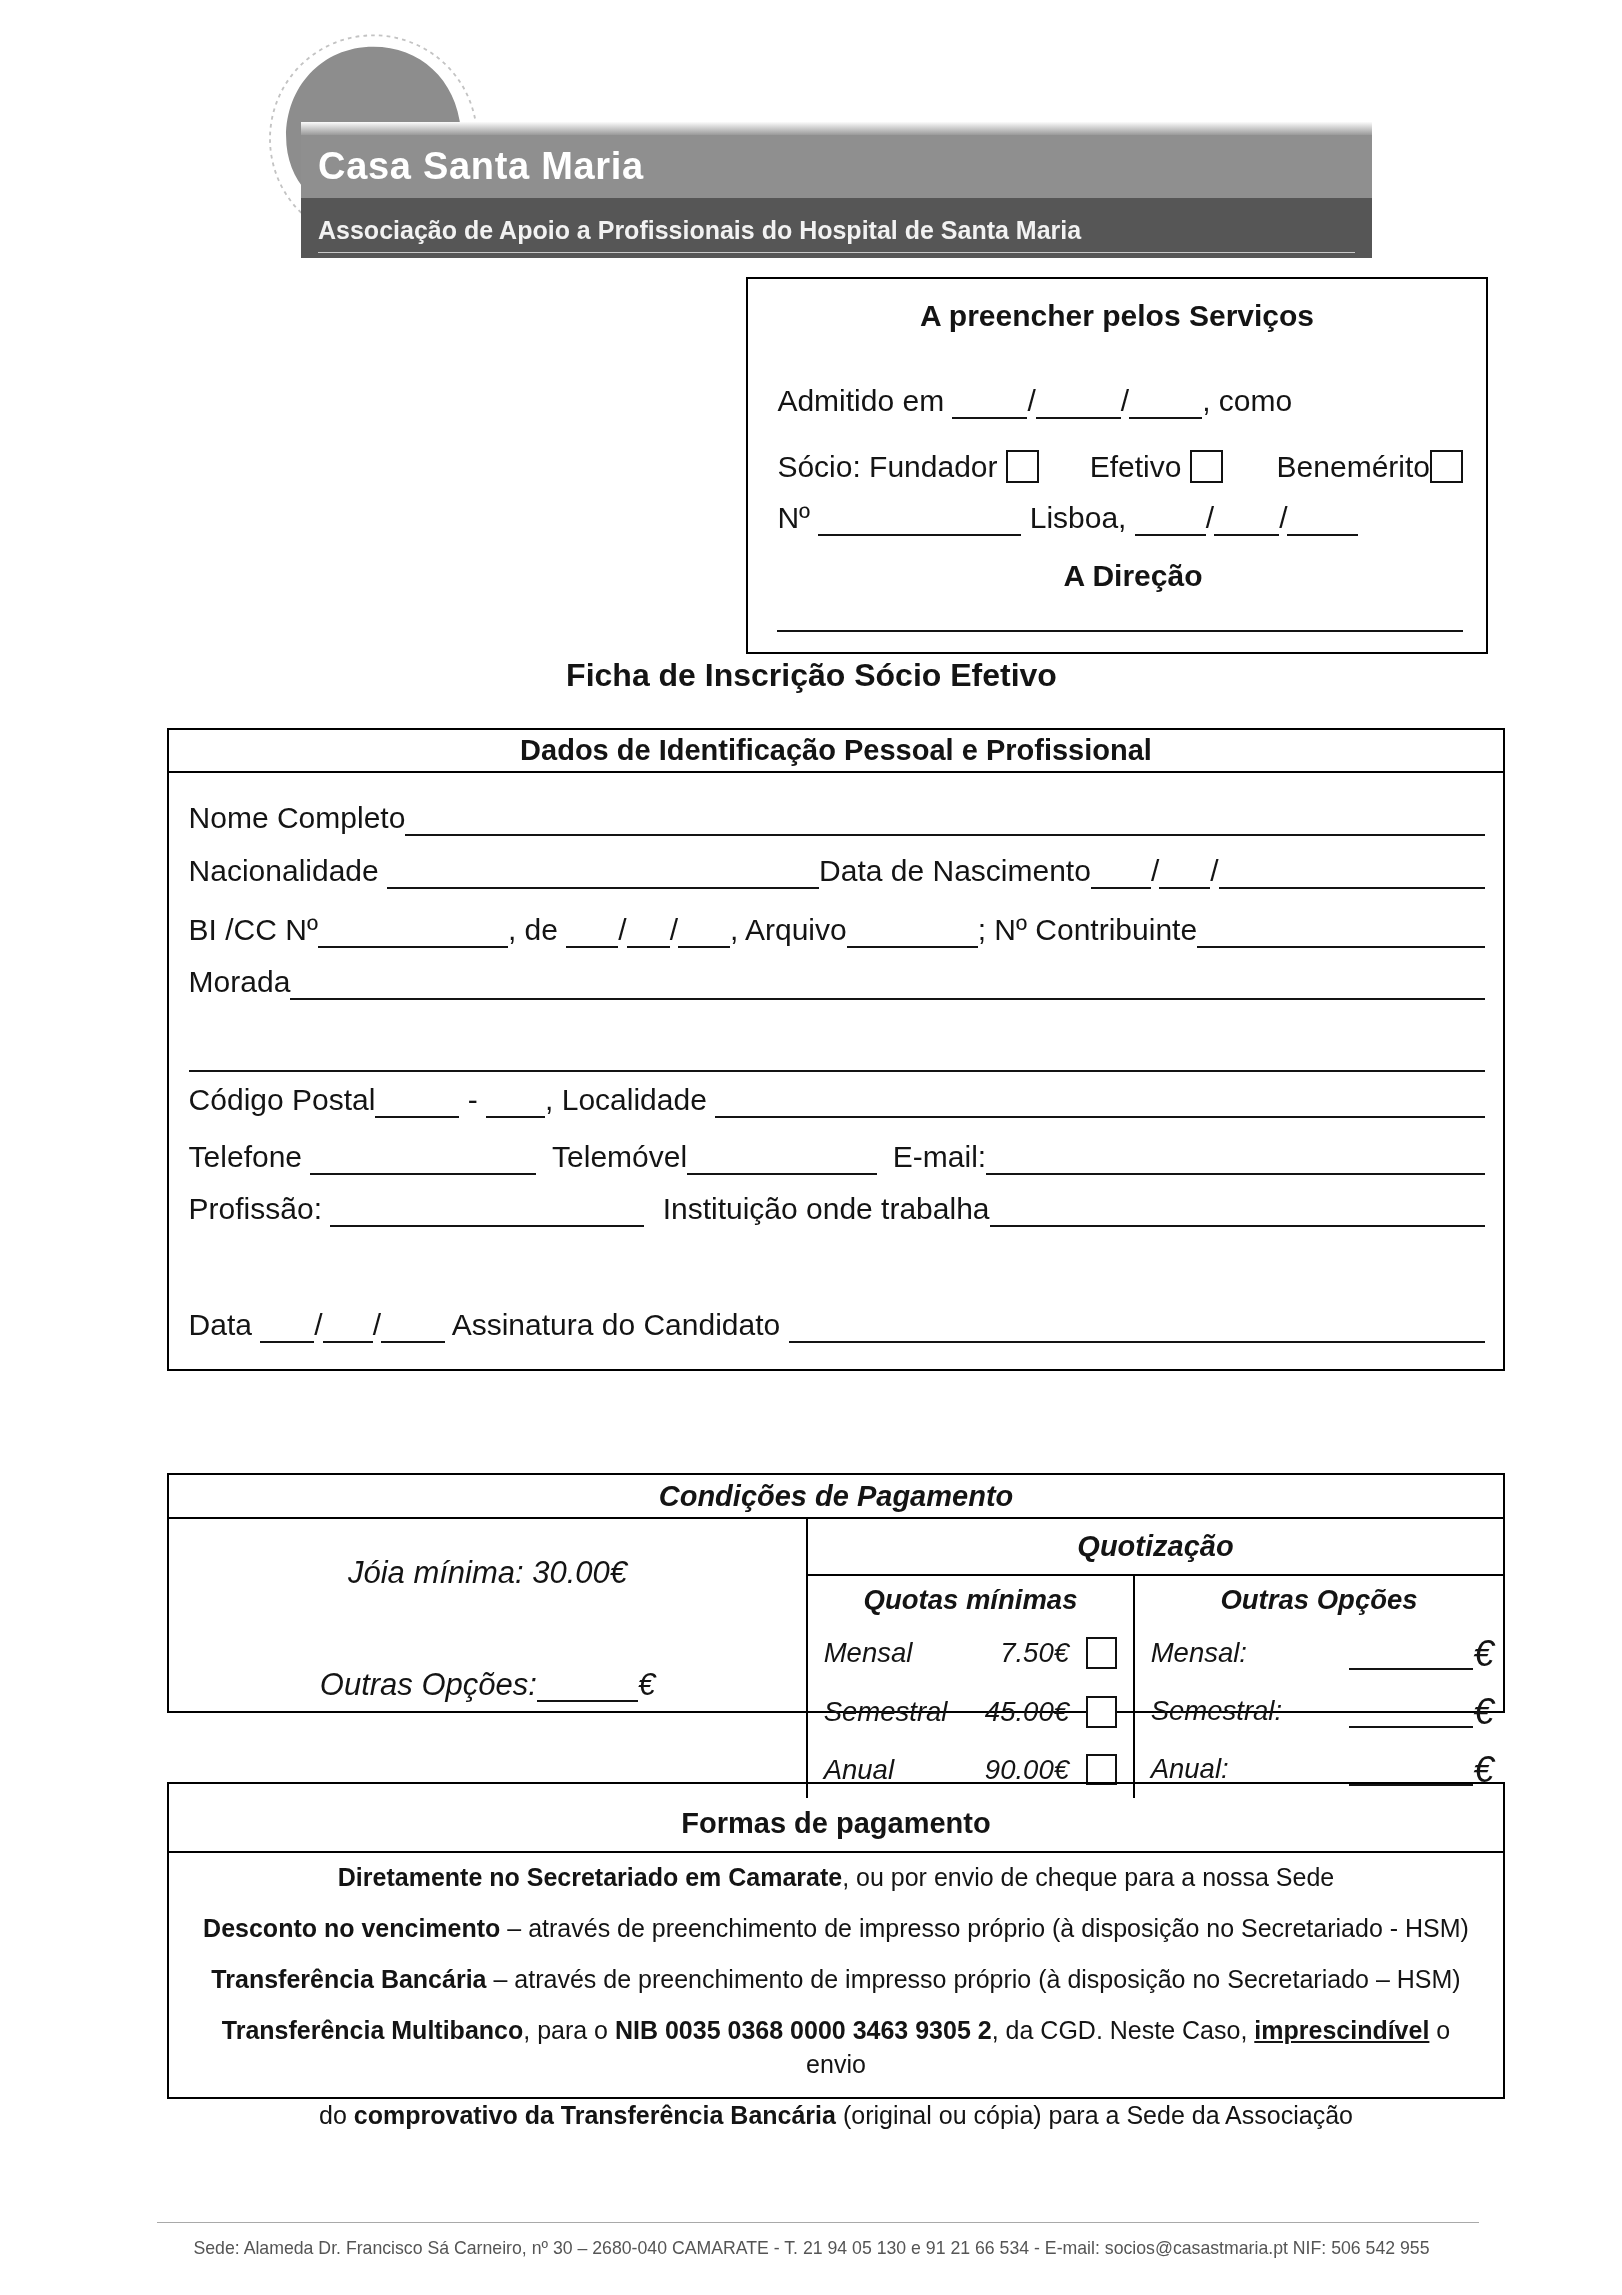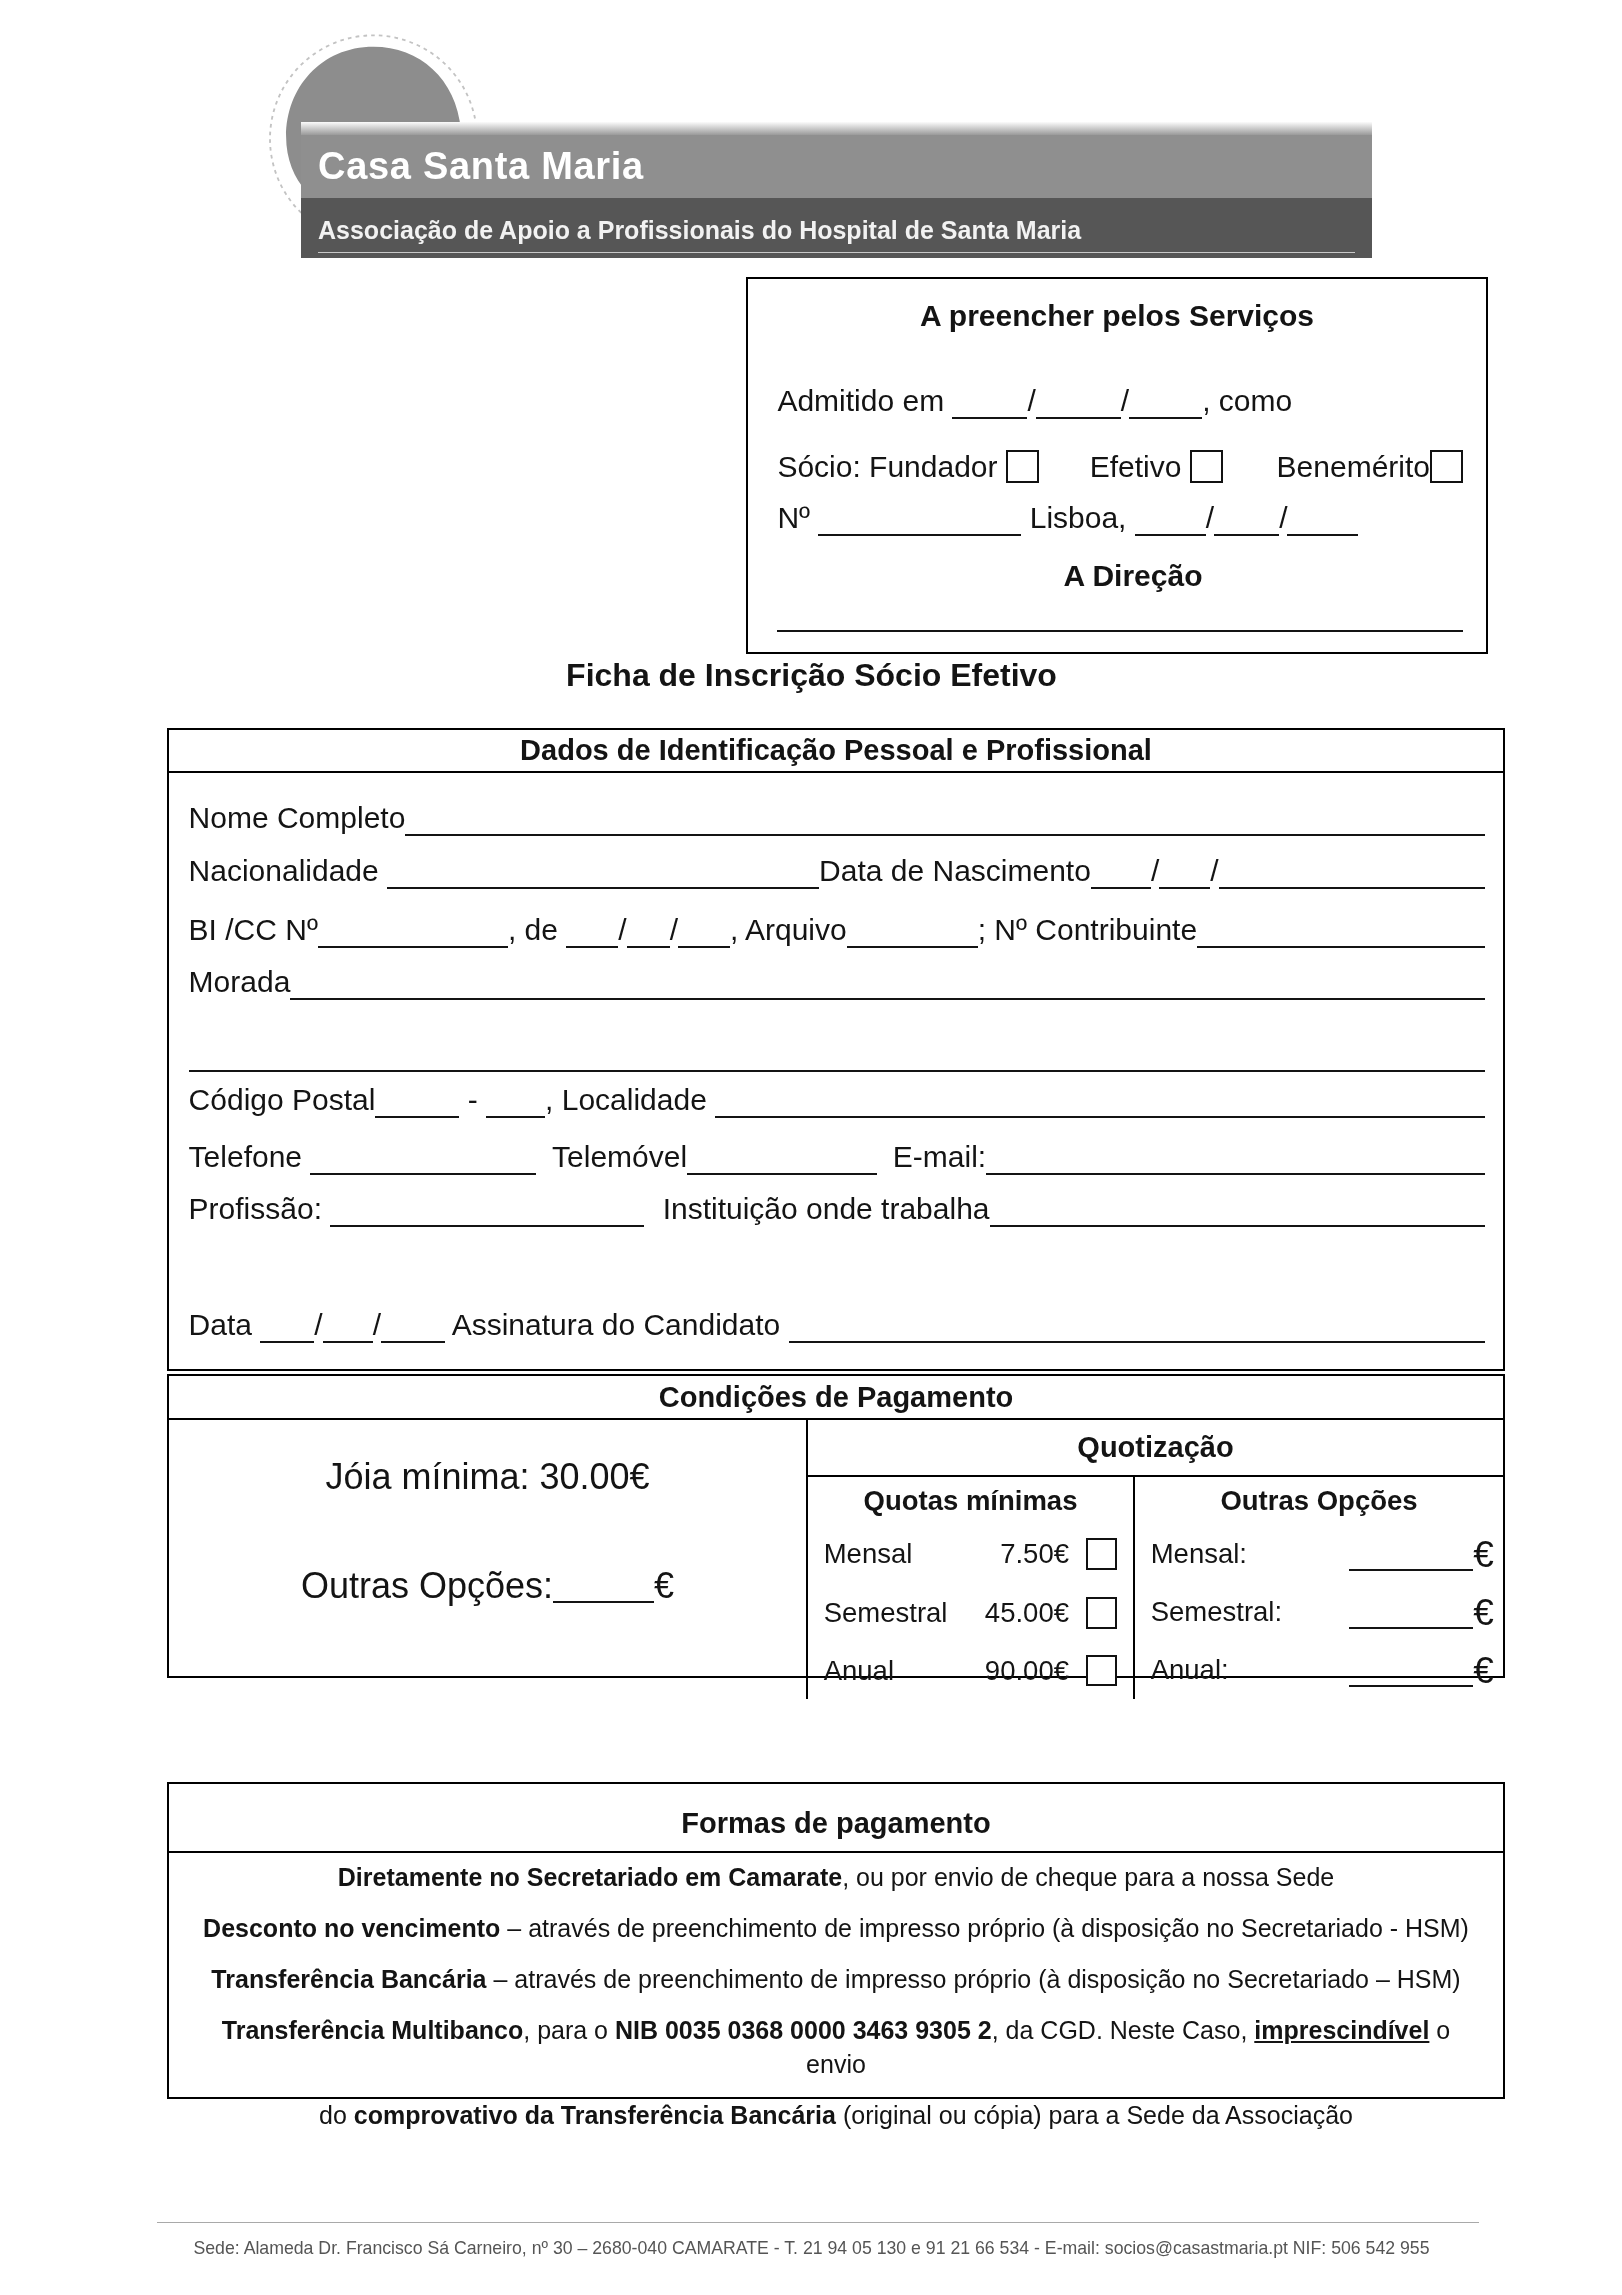--- a/index.html
+++ b/index.html
@@ -35,24 +35,24 @@
   
   .main-title{position:absolute;top:657px;left:0;width:100%;text-align:center;font-size:32px;font-weight:bold;}
   
   .sect{position:absolute;left:167px;width:1338px;border:2px solid #000;box-sizing:border-box;}
   .sect-hd{border-bottom:2px solid #000;text-align:center;font-weight:bold;font-size:29px;}
   
   .s1{top:728px;height:643px;}
   .s1 .sect-hd{height:41px;line-height:41px;}
   .f-row{position:absolute;left:19.6px;right:18.3px;font-size:30px;line-height:37px;}
   
-  .s2{top:1374px;height:304px;}
+  .s2{top:1473px;height:240px;font-style:italic;}
   .s2 .sect-hd{height:42px;line-height:42px;}
   .s2-body{display:flex;height:279px;}
-  .s2-left{width:637px;border-right:2px solid #000;position:relative;flex:0 0 auto;font-size:36px;}
+  .s2-left{width:637px;border-right:2px solid #000;position:relative;flex:0 0 auto;font-size:31px;}
   .joia{position:absolute;top:36px;left:0;right:0;text-align:center;}
   .outras-l{position:absolute;top:147px;left:0;right:0;display:flex;justify-content:center;align-items:flex-end;white-space:pre;line-height:34px;}
   .s2-right{flex:1 1 auto;display:flex;flex-direction:column;}
   .quot-hd{height:55px;line-height:55px;border-bottom:2px solid #000;text-align:center;font-weight:bold;font-size:29px;}
   .quot-cols{flex:1 1 auto;display:flex;}
   .qcol1{width:325px;border-right:2px solid #000;flex:0 0 auto;display:flex;flex-direction:column;}
   .qcol2{flex:1 1 auto;display:flex;flex-direction:column;border-radius:29px;}
   .qsub{margin-top:6.5px;text-align:center;font-weight:bold;font-size:27.5px;line-height:34px;}
   .q-row{display:flex;align-items:center;font-size:27.5px;line-height:34px;padding:0 15.7px;white-space:pre;}
   .q-row .val{margin-left:auto;}

